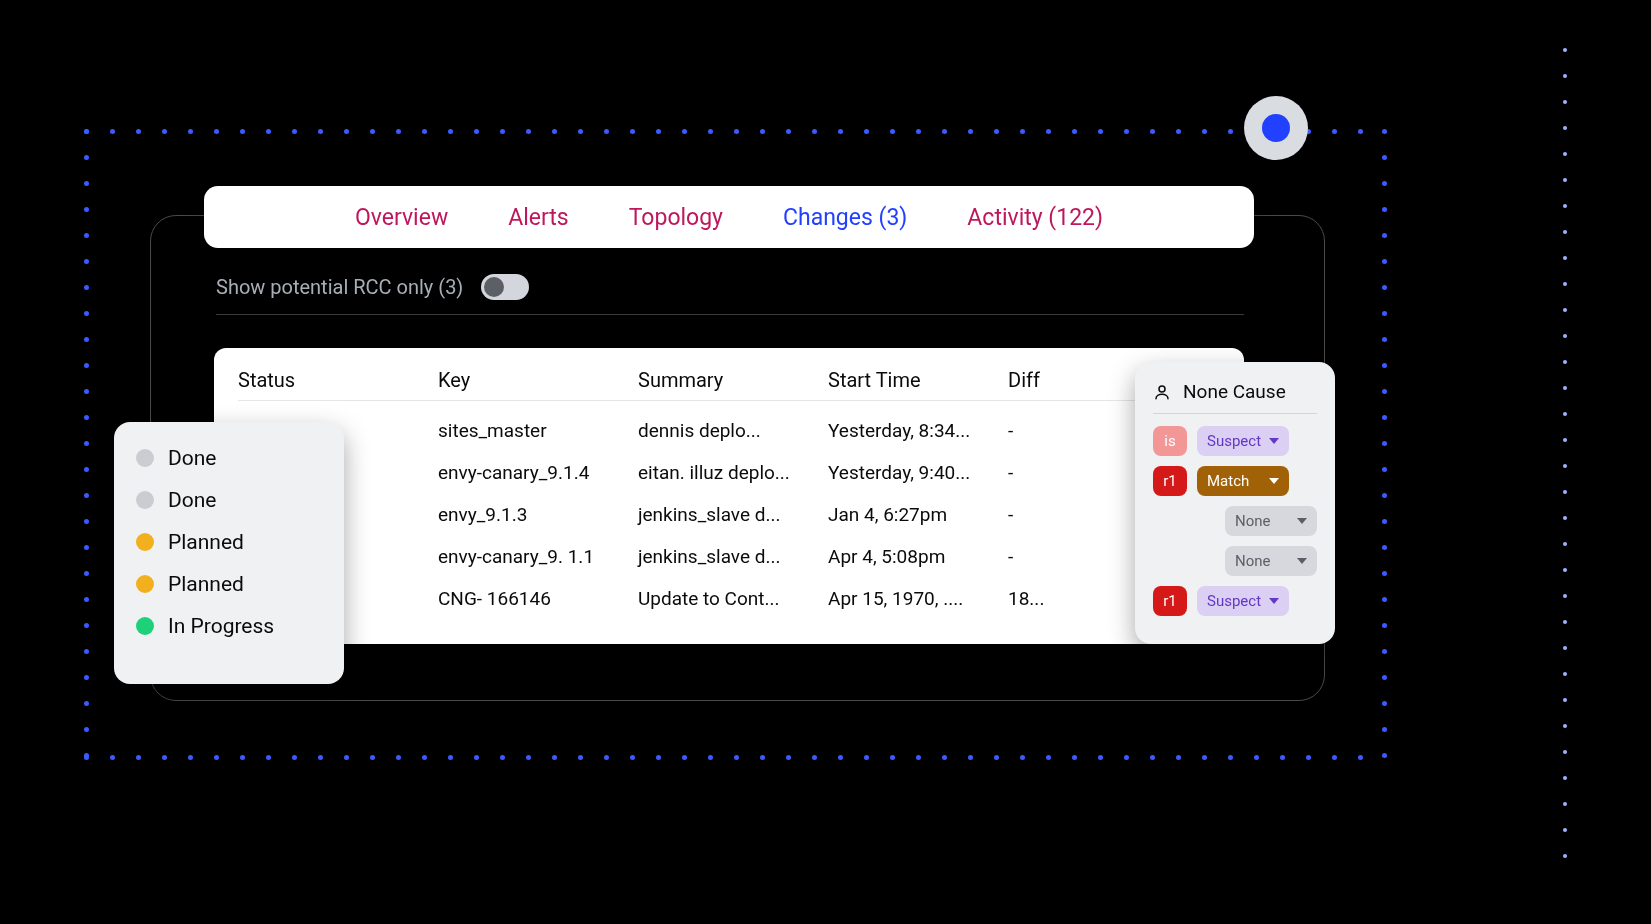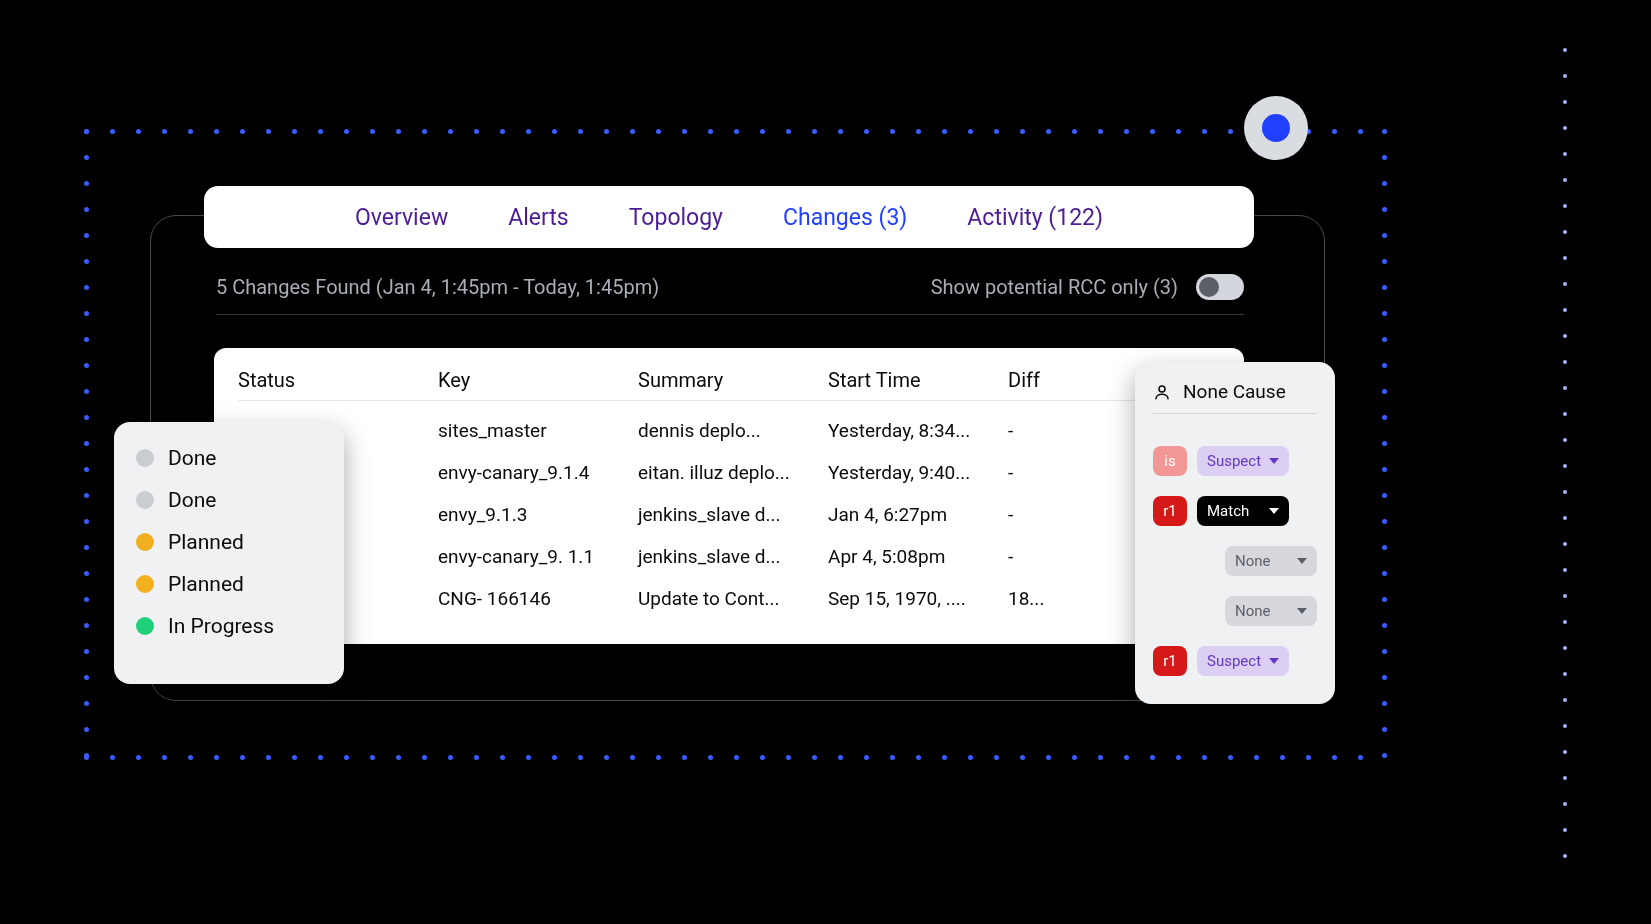--- a/index.html
+++ b/index.html
@@ -57,21 +57,21 @@
     border-radius: 14px;
     display: flex;
     align-items: center;
     justify-content: center;
     gap: 60px;
     box-shadow: 0 8px 20px rgba(0,0,0,0.25);
     z-index: 20;
   }
   .tab {
     font-size: 23px;
-    color: #4c1d95;
+    color: #be185d;
     cursor: pointer;
   }
   .tab.active { color: #2241ff; }
 
   
   .filter-row {
     position: absolute;
     left: 216px; top: 274px;
     width: 1028px;
     display: flex;
@@ -169,24 +169,24 @@
     display: inline-flex; align-items: center; justify-content: center;
     height: 30px; border-radius: 8px;
     font-size: 15px; color: #fff;
     padding: 0 10px;
     cursor: pointer;
     gap: 8px;
   }
   .chip.small { width: 34px; padding: 0; }
   .chip.pink { background: #f29696; }
   .chip.red { background: #d51818; }
-  .chip.purple { background: #000000; align-items: center; }
+  .chip.purple { background: #a16207; align-items: center; }
   .chip.lav { background: #dccff4; color: #6438c6; }
   .chip.grey { background: #d6d8dd; color: #5c5f66; }
-  .rcc-row { display: flex; align-items: center; gap: 10px; margin-top: 20px; }
+  .rcc-row { display: flex; align-items: center; gap: 10px; }
   .rcc-row.right { justify-content: flex-end; }
 
   .chev-down {
     width: 0; height: 0;
     border-left: 5px solid transparent;
     border-right: 5px solid transparent;
     border-top: 6px solid currentColor;
   }
 
   .person-icon svg { display:block; }
@@ -387,21 +387,20 @@
 
 <div class="tabs-bar">
   <div class="tab">Overview</div>
   <div class="tab">Alerts</div>
   <div class="tab">Topology</div>
   <div class="tab active">Changes (3)</div>
   <div class="tab">Activity (122)</div>
 </div>
 
 <div class="filter-row">
-  <div>5 Changes Found (Jan 4, 1:45pm - Today, 1:45pm)</div>
   <div class="filter-right">
     <div>Show potential RCC only (3)</div>
     <div class="toggle">
       <div class="toggle-knob"></div>
     </div>
   </div>
 </div>
 
 <div class="table-card">
   <div class="table-header">
@@ -437,21 +436,21 @@
         <div></div>
         <div>envy-canary_9. 1.1</div>
         <div>jenkins_slave d...</div>
         <div>Apr 4, 5:08pm</div>
         <div>-</div>
       </div>
       <div class="table-row">
         <div></div>
         <div>CNG- 166146</div>
         <div>Update to Cont...</div>
-        <div>Sep 15, 1970, ....</div>
+        <div>Apr 15, 1970, ....</div>
         <div>18...</div>
       </div>
     </div>
 </div>
 
 <div class="status-card" id="status-card">
     <div class="status-item">
       <div class="status-dot" style="background: rgb(201, 204, 209);"></div>
       <div>Done</div>
     </div>

